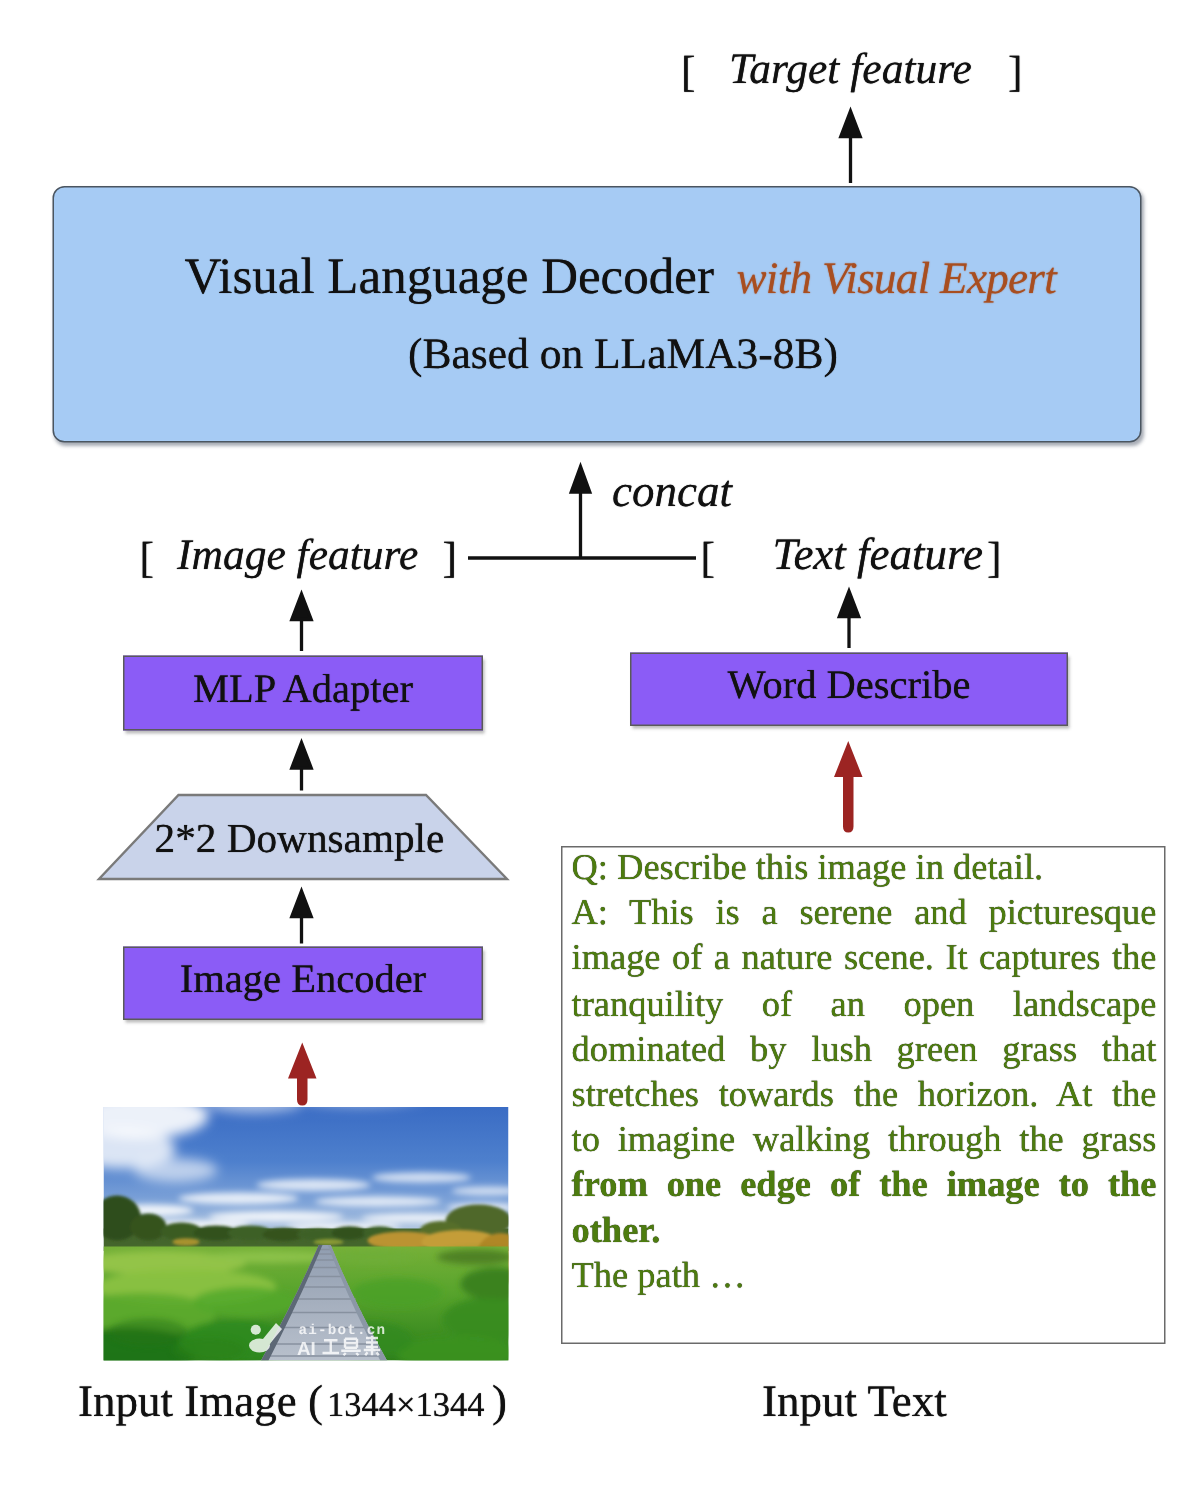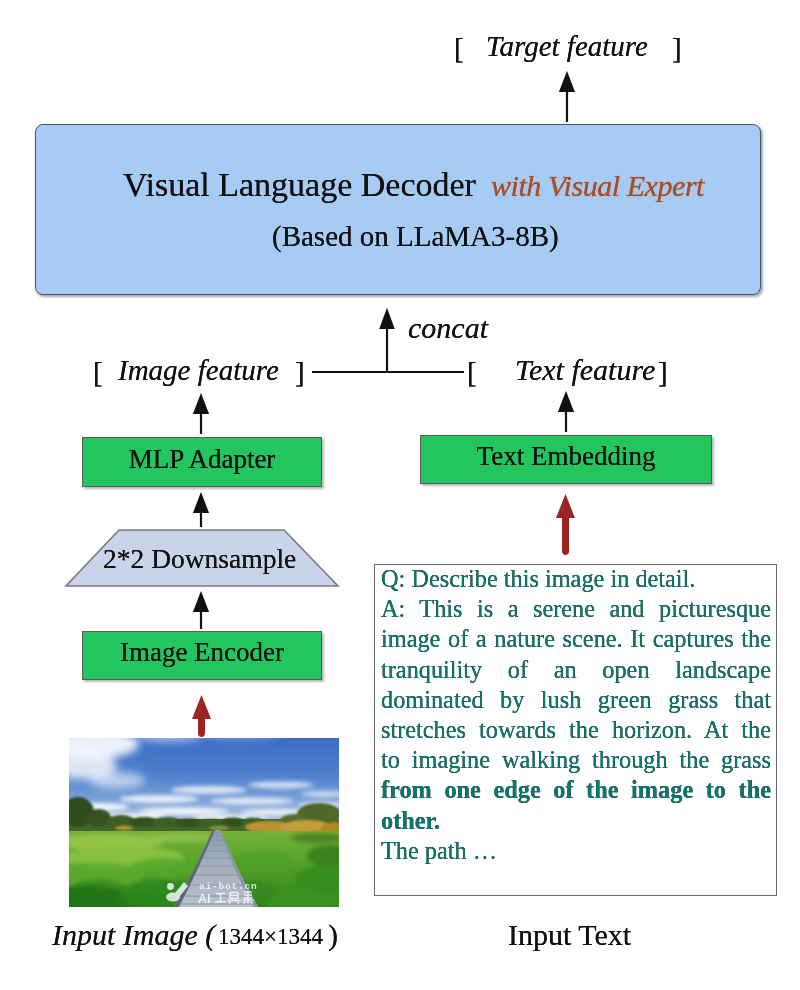--- a/index.html
+++ b/index.html
@@ -1,19 +1,19 @@
 <!DOCTYPE html>
 <html><head>
 <meta charset="utf-8">
 <style>
   html,body{margin:0;padding:0;background:#ffffff;}
   #page{position:relative;width:800px;height:990px;background:#ffffff;overflow:hidden;
         font-family:"Liberation Serif", serif;}
   .abs{position:absolute;}
-  .box{position:absolute;background:#22c55e;border:1.6px solid #5a5a5a;box-shadow:1.5px 2px 2px rgba(80,80,80,0.4);padding-bottom:6px;box-sizing:border-box;text-shadow:0 0 0.55px #111;
+  .box{position:absolute;background:#8b5cf6;border:1.6px solid #5a5a5a;box-shadow:1.5px 2px 2px rgba(80,80,80,0.4);padding-bottom:6px;box-sizing:border-box;text-shadow:0 0 0.55px #111;
        display:flex;align-items:center;justify-content:center;
        font-family:"Liberation Serif",serif;color:#111;}
   .lbl{position:absolute;white-space:nowrap;color:#111;text-shadow:0 0 0.55px currentColor;}
   .it{font-style:italic;}
 </style>
 </head>
 <body>
 <div id="page">
 
   <div class="lbl" style="left:454px;top:32px;font-size:29px;">[</div>
@@ -31,21 +31,21 @@
   <div class="lbl it" style="left:118px;top:354px;font-size:29px;">Image feature</div>
   <div class="lbl" style="left:295px;top:356px;font-size:29px;">]</div>
 
   <div class="lbl" style="left:467px;top:356px;font-size:29px;">[</div>
   <div class="lbl it" style="left:495px;top:353px;font-size:30px;margin-left:20px;">Text feature</div>
   <div class="lbl" style="left:658px;top:356px;font-size:29px;">]</div>
 
   <div class="box" style="left:82px;top:437px;width:240px;height:50px;font-size:27px;">MLP Adapter</div>
   <div class="box" style="left:82px;top:631px;width:240px;height:49px;font-size:27px;font-family:Liberation Serif, serif;">Image Encoder</div>
 
-  <div class="box" style="left:420px;top:435px;width:292px;height:49px;font-size:27px;">Text Embedding</div>
+  <div class="box" style="left:420px;top:435px;width:292px;height:49px;font-size:27px;">Word Describe</div>
 
   <svg class="abs" style="left:0;top:0;" width="800" height="990" viewBox="0 0 800 990">
 
     <polygon points="119,530 284,530 338,586 66,586" fill="#c9d3ea" stroke="#7a7a7a" stroke-width="1.6"></polygon>
 
     <g stroke="#111" stroke-width="2.2" fill="#111">
       <line x1="567" y1="122" x2="567" y2="88"></line>
       <polygon points="567,74 560.5,91 573.5,91"></polygon>
       <line x1="387" y1="372" x2="387" y2="325"></line>
       <polygon points="387,311 380.8,328 393.2,328"></polygon>
@@ -62,21 +62,21 @@
 
     <g fill="#9c2422">
       <path d="M201.5,695 L211,719 L205,719 L205,733 Q205,737 201.5,737 Q198,737 198,733 L198,719 L192,719 Z"></path>
       <path d="M565.5,494 L575,518 L569,518 L569,551 Q569,555 565.5,555 Q562,555 562,551 L562,518 L556,518 Z"></path>
     </g>
   </svg>
 
   <div class="lbl" style="left:103px;top:543px;font-size:27.5px;">2*2 Downsample</div>
 
   <div class="abs" style="left:374px;top:564px;width:403px;height:332px;background:#fff;border:1.4px solid #6a6a6a;box-sizing:border-box;"></div>
-  <div class="abs" style="left:381px;top:564px;width:390px;font-size:24.3px;line-height:30.18px;color:#0f766e;font-family:'Liberation Serif',serif;text-shadow:0 0 0.5px #111;">
+  <div class="abs" style="left:381px;top:564px;width:390px;font-size:24.3px;line-height:30.18px;color:#4d7c0f;font-family:'Liberation Serif',serif;text-shadow:0 0 0.5px #111;">
     <div>Q: Describe this image in detail.</div>
     <div style="text-align:justify;text-align-last:justify;">A: This is a serene and picturesque</div>
     <div style="text-align:justify;text-align-last:justify;">image of a nature scene. It captures the</div>
     <div style="text-align:justify;text-align-last:justify;">tranquility of an open landscape</div>
     <div style="text-align:justify;text-align-last:justify;">dominated by lush green grass that</div>
     <div style="text-align:justify;text-align-last:justify;">stretches towards the horizon. At the</div>
     <div style="text-align:justify;text-align-last:justify;">to imagine walking through the grass</div>
     <div style="text-align:justify;text-align-last:justify;font-weight:bold;">from one edge of the image to the other.</div>
     <div>The path …</div>
   </div>
@@ -211,18 +211,18 @@
       <g stroke="#ffffff" stroke-width="1.6" fill="none">
         <path d="M147,155.5 L156,155.5 M151.5,155.5 L151.5,163.5 M146,164 L157,164"></path>
 
         <path d="M161,154.5 L169,154.5 M161,157.5 L169,157.5 M161,160.5 L169,160.5 M161,154.5 L161,160.5 M169,154.5 L169,160.5 M158.5,162.5 L171.5,162.5 M161.5,164 L160,165.5 M168.5,164 L170,165.5"></path>
 
         <path d="M175,154 L183,154 M175,157 L183,157 M175,160 L183,160 M179,152.5 L179,162 M173.5,162 L184.5,162 M179,162 L179,165.5 M176,163.5 L174.5,165.5 M182,163.5 L183.5,165.5"></path>
       </g>
     </g>
   </svg>
 
-  <div class="lbl" style="left:52px;top:918px;font-size:30px;font-style:italic;">Input Image (</div>
+  <div class="lbl" style="left:52px;top:918px;font-size:30px;">Input Image (</div>
   <div class="lbl" style="left:218px;top:924px;font-size:23px;">1344×1344</div>
   <div class="lbl" style="left:328px;top:918px;font-size:30px;">)</div>
   <div class="lbl" style="left:508px;top:918px;font-size:30px;">Input Text</div>
 
 </div>
 
 </body></html>

